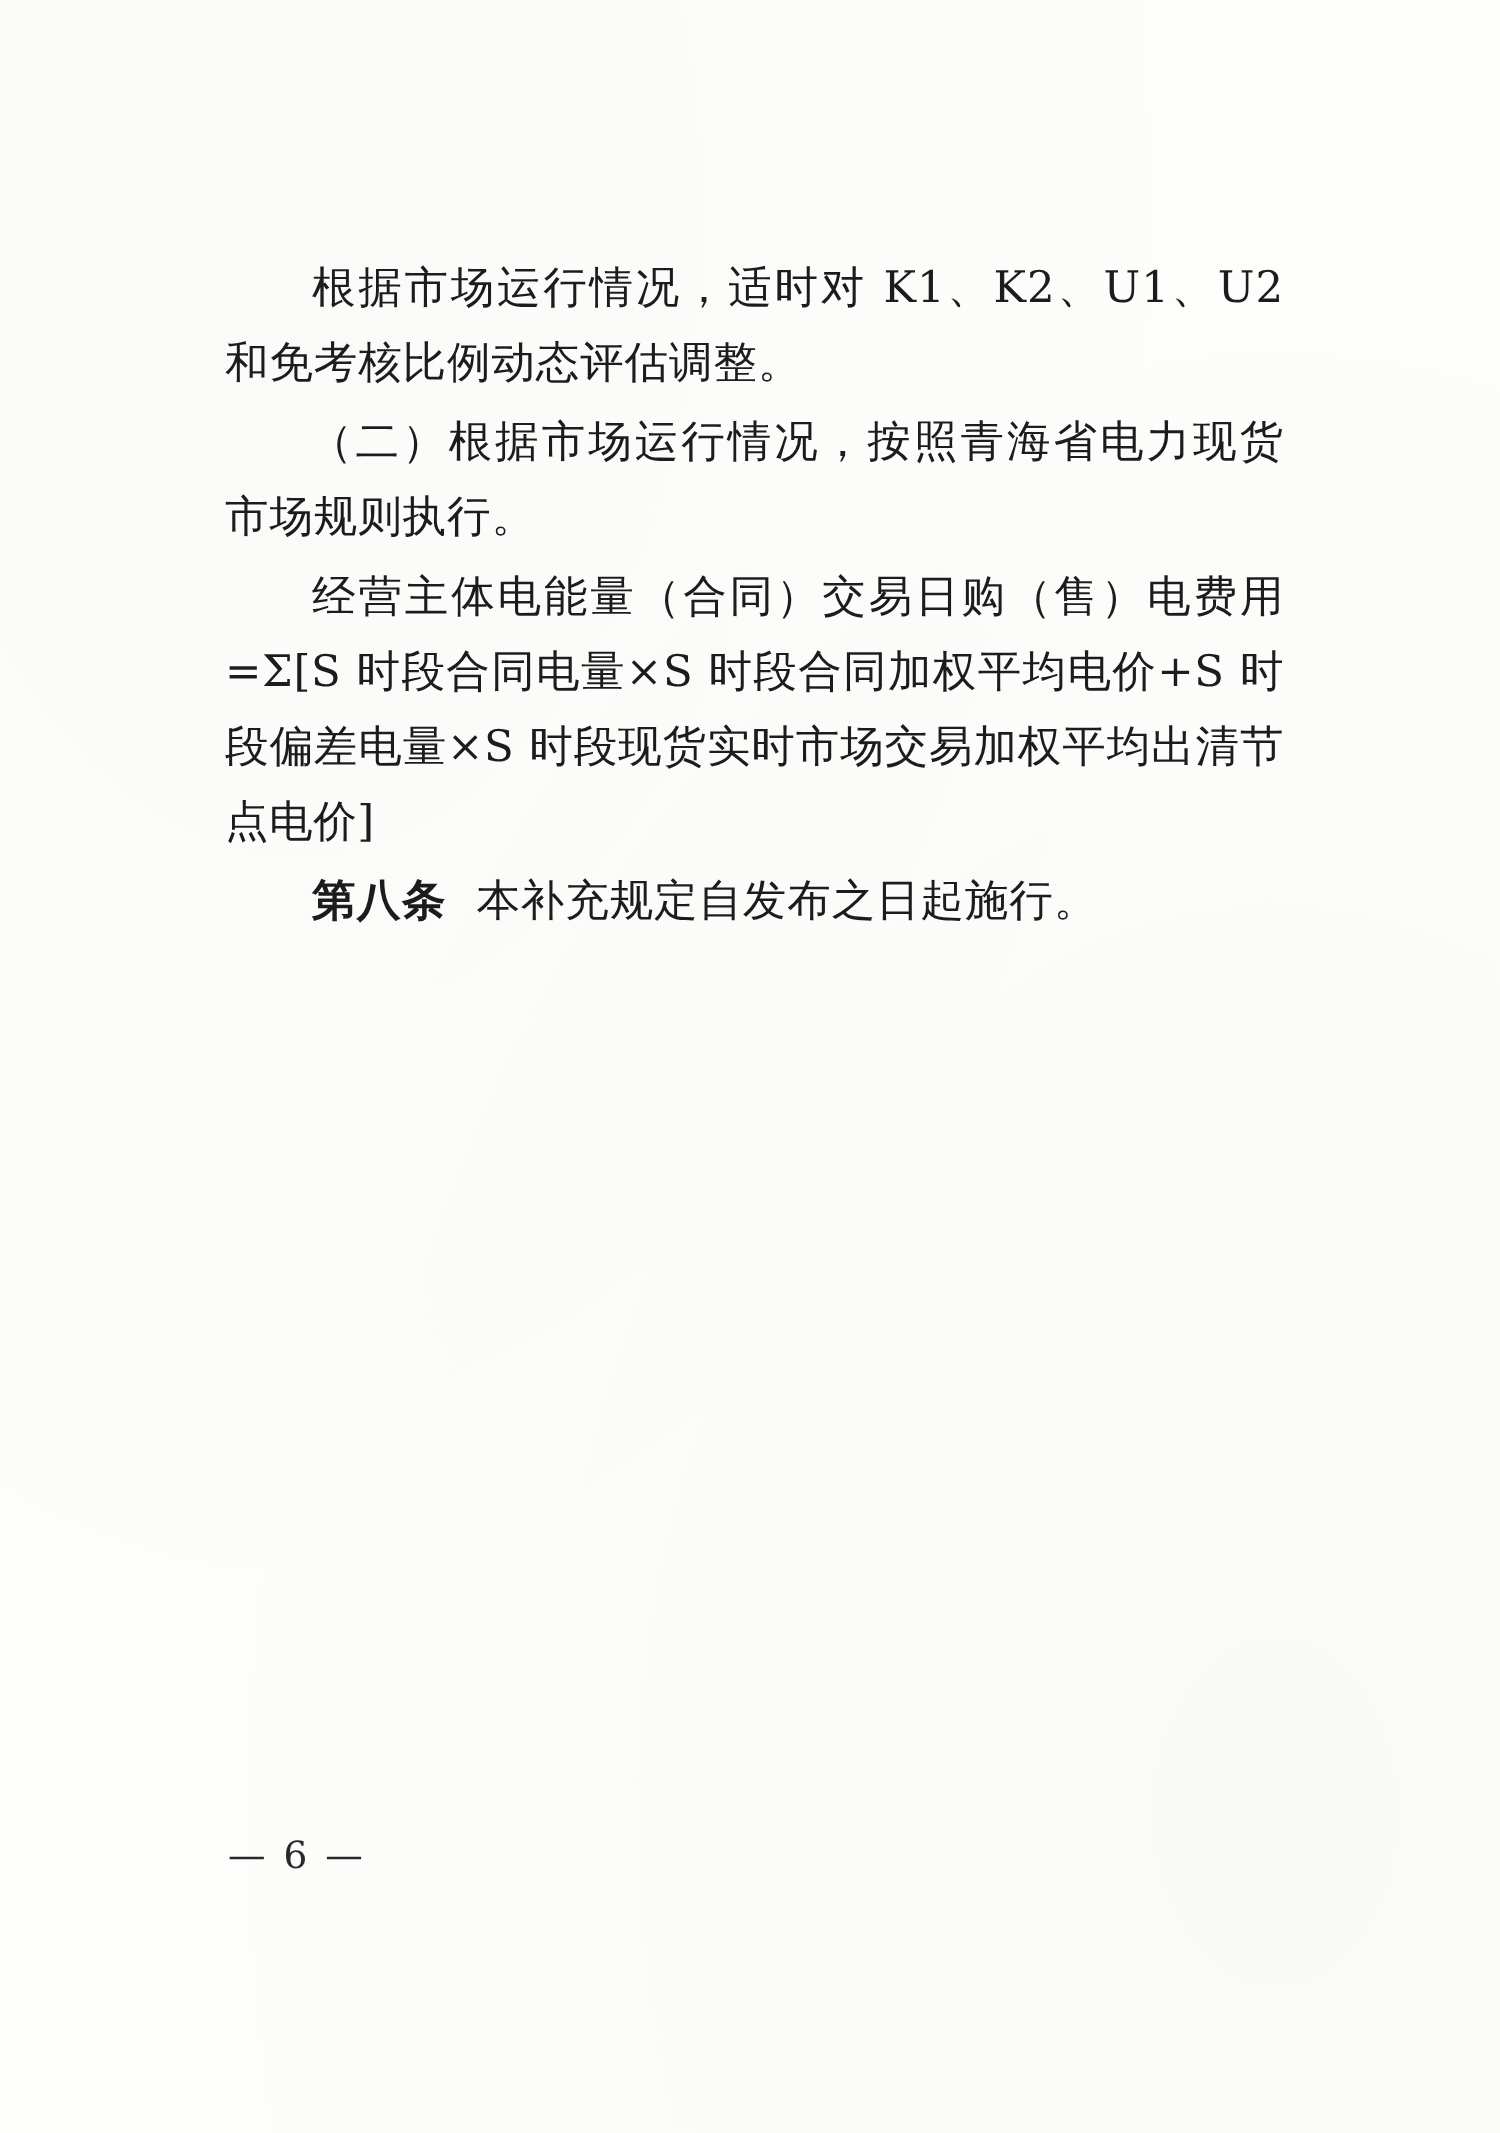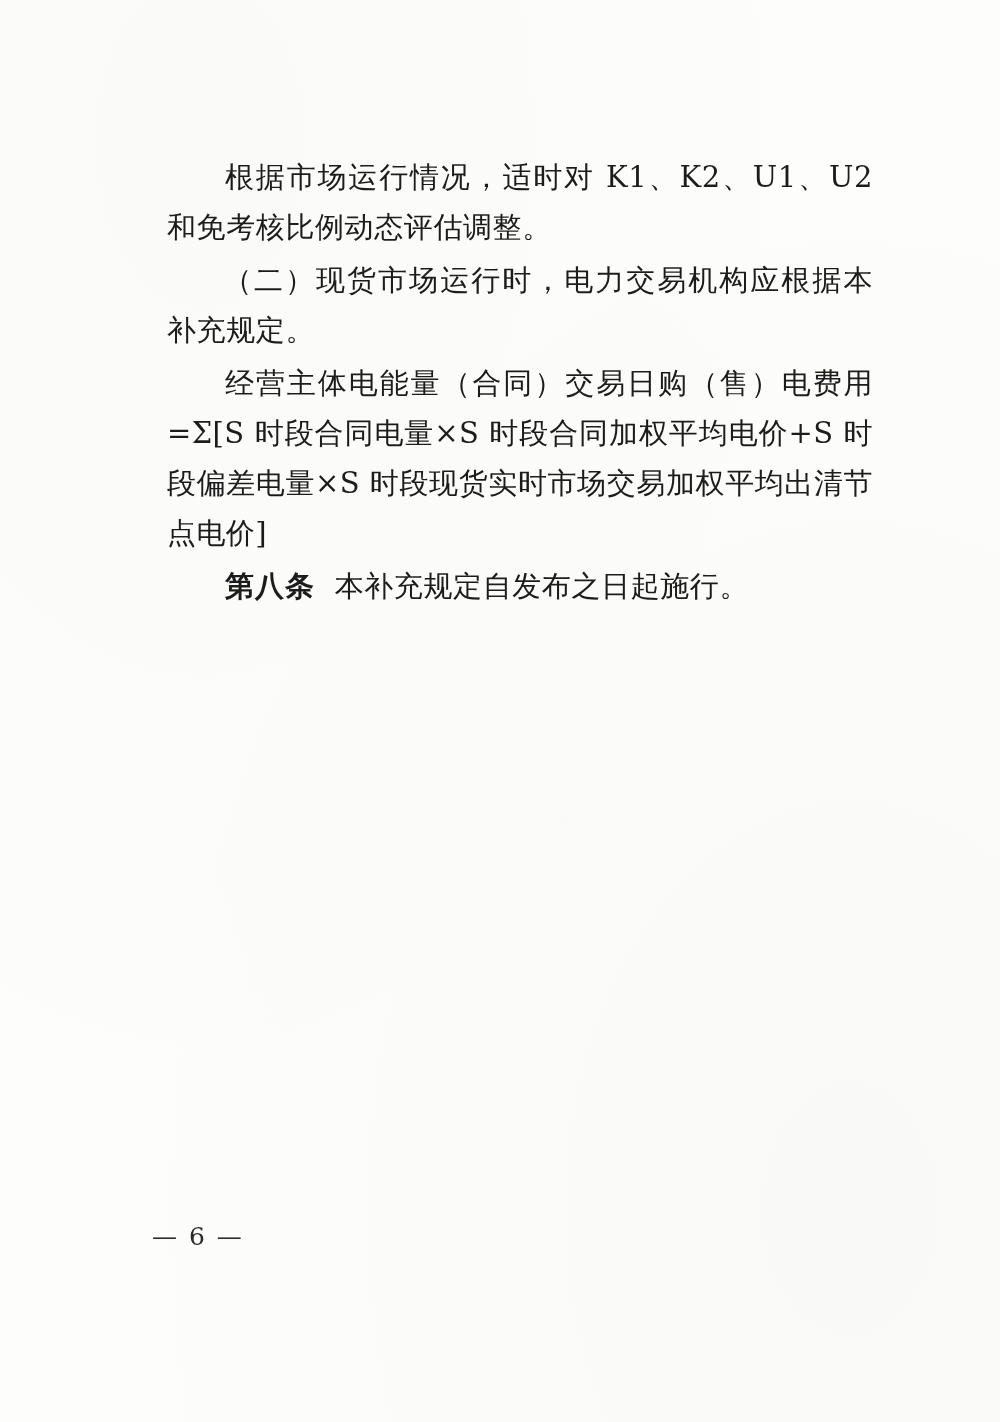--- a/index.html
+++ b/index.html
@@ -23,23 +23,22 @@
     position: absolute;
     inset: 0;
     background:
       radial-gradient(ellipse at 20% 10%, rgba(0,0,0,0.012), rgba(0,0,0,0) 60%),
       radial-gradient(ellipse at 85% 85%, rgba(0,0,0,0.015), rgba(0,0,0,0) 65%);
     pointer-events: none;
   }
   .content {
     position: absolute;
     left: 150px;
-    top: 152px;
+    top: 166px;
     width: 706px;
-    margin-left: 17px;
   }
   .para {
     font-size: 29px;
     line-height: 50px;
     color: #1c1c1c;
     text-align: justify;
     text-justify: inter-ideograph;
     margin: 0 0 3px 0;
     letter-spacing: 0.6px;
     font-family: "DejaVu Serif", "Liberation Serif", serif;
@@ -71,21 +70,21 @@
 </style>
 </head>
 <body>
 
 <div class="page">
 
   <div class="content">
 
     <p class="para indent2">根据市场运行情况，适时对 K1、K2、U1、U2 和免考核比例动态评估调整。</p>
 
-    <p class="para indent-paren">（二）现货市场运行时，电力交易机构应根据本补充规定。</p>
+    <p class="para indent-paren">（二）根据市场运行情况，按照青海省电力现货市场规则执行。</p>
 
     <p class="para indent2 formula">经营主体电能量（合同）交易日购（售）电费用=Σ[S 时段合同电量×S 时段合同加权平均电价+S 时段偏差电量×S 时段现货实时市场交易加权平均出清节点电价]</p>
 
 
     <p class="para indent2">
       <span class="bold-head">第八条</span><span>&nbsp;&nbsp;</span><span>本补充规定自发布之日起施行。</span>
     </p>
 
   </div>
 

